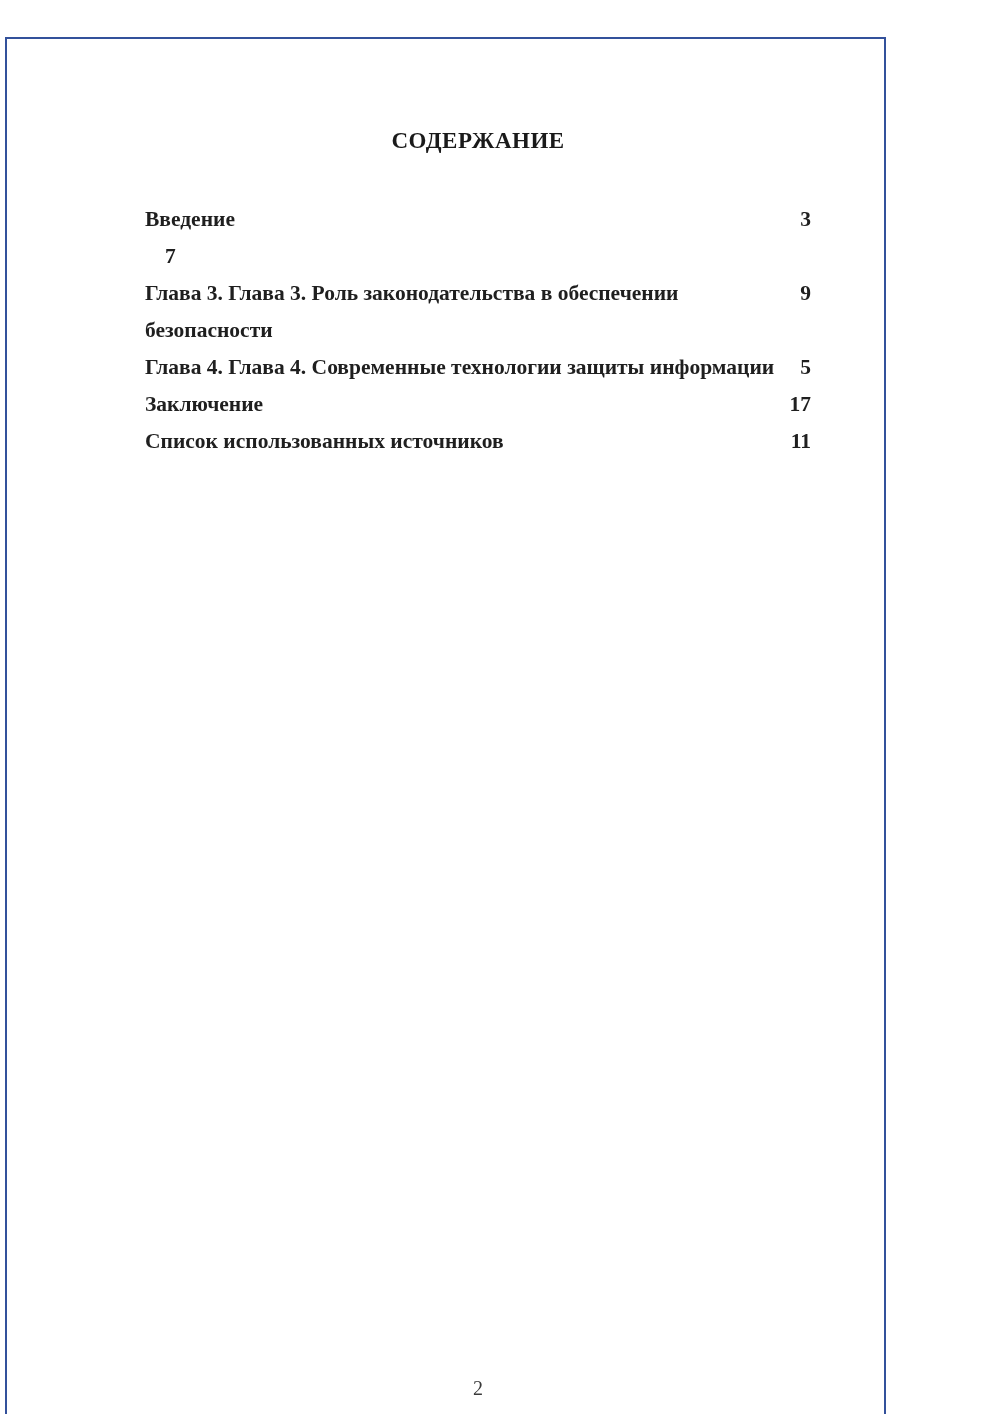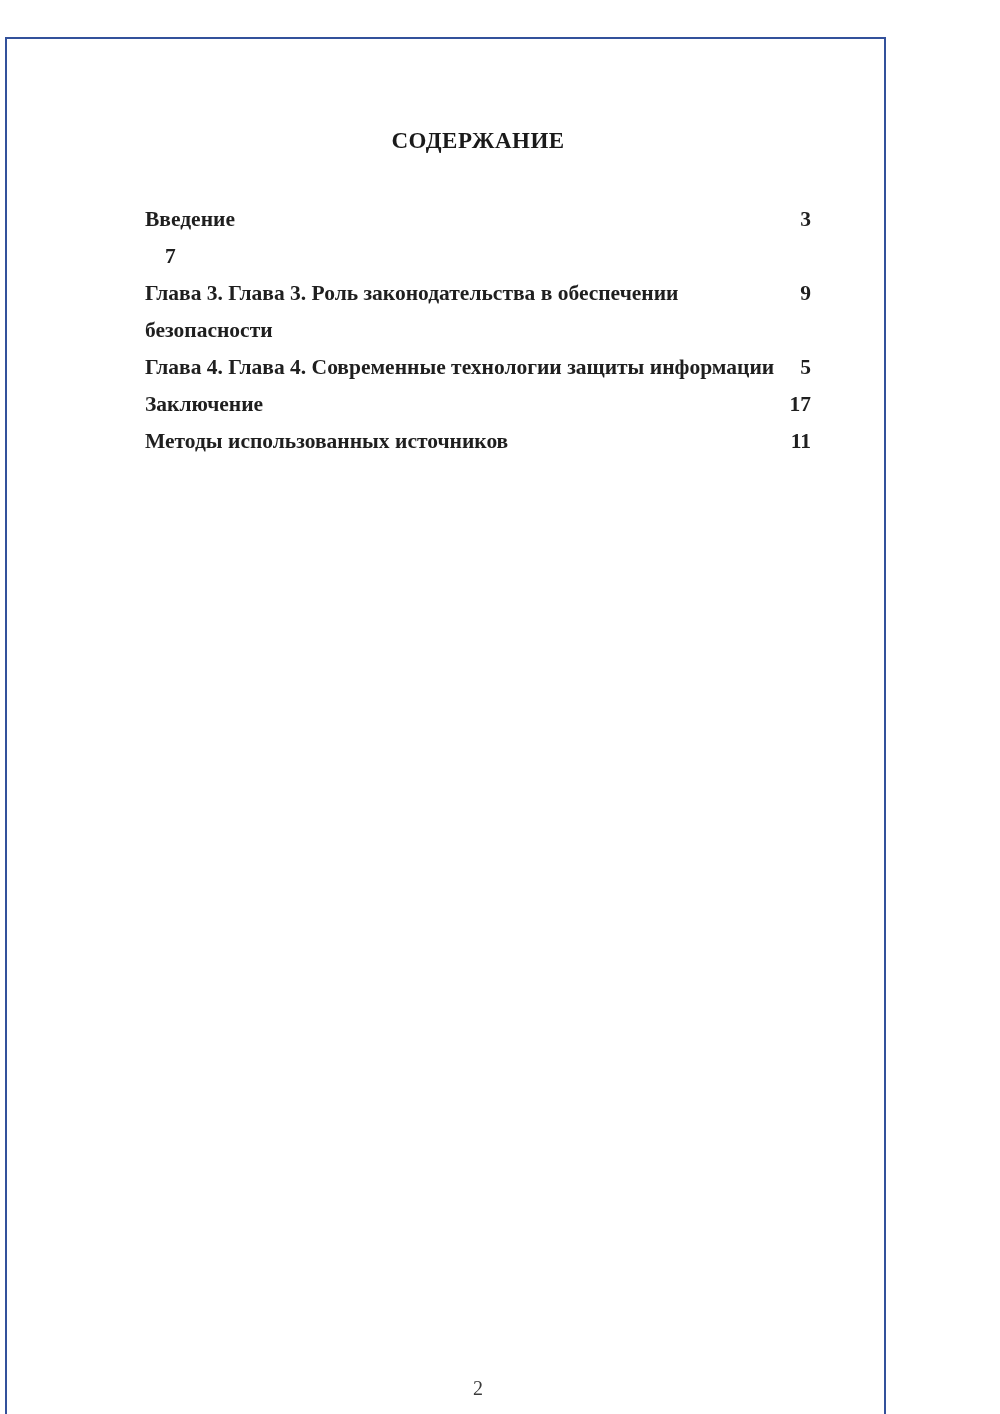--- a/index.html
+++ b/index.html
@@ -111,20 +111,20 @@
     <span class="toc-page">5</span>
   </div>
 
 
   <div class="toc-row">
     <span class="toc-label">Заключение</span>
     <span class="toc-page">17</span>
   </div>
 
   <div class="toc-row">
-    <span class="toc-label">Методы использованных источников</span>
+    <span class="toc-label">Список использованных источников</span>
     <span class="toc-page">11</span>
   </div>
 </div>
   </div>
 
   <div class="footer-page-number">2</div>
 </div>
 
 </body></html>

